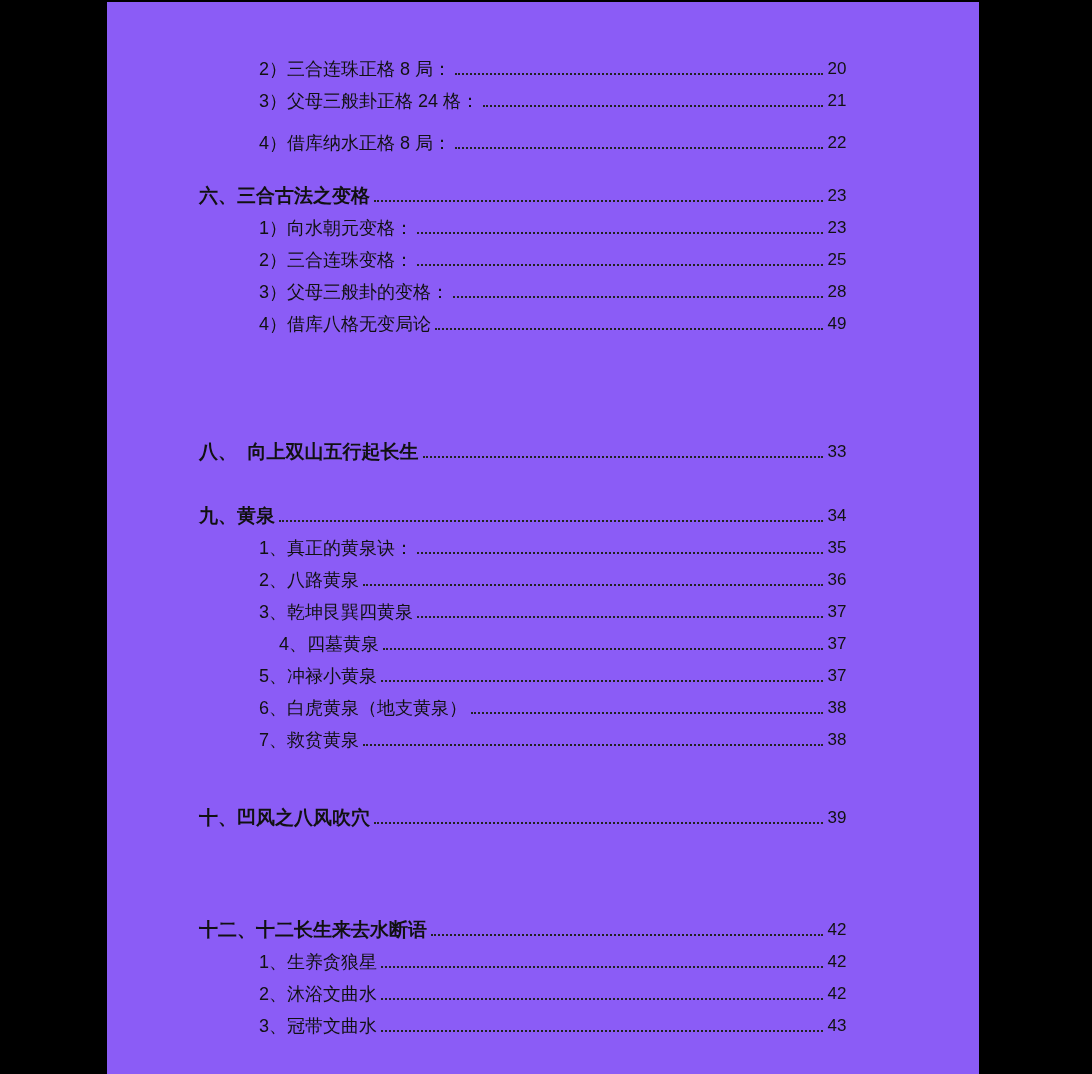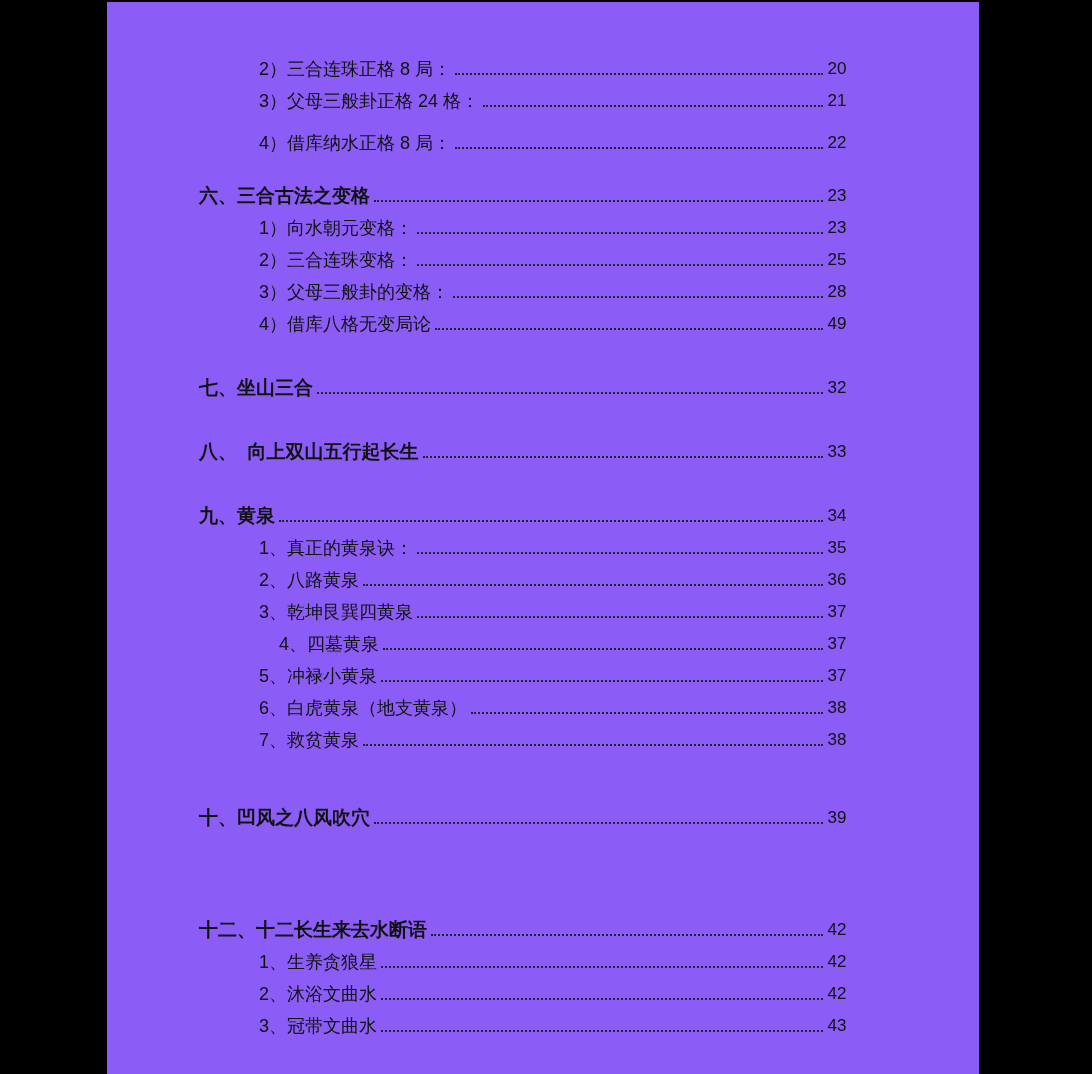--- a/index.html
+++ b/index.html
@@ -84,25 +84,20 @@
       <div class="entry lvl2" style="top: 273px;">
         <span class="title">3）父母三般卦的变格：</span>
         <span class="leader"></span>
         <span class="pg">28</span>
       </div>
       <div class="entry lvl2" style="top: 305px;">
         <span class="title">4）借库八格无变局论</span>
         <span class="leader"></span>
         <span class="pg">49</span>
       </div>
-      <div class="entry lvl1" style="top: 369px;">
-        <span class="title">七、坐山三合</span>
-        <span class="leader"></span>
-        <span class="pg">32</span>
-      </div>
       <div class="entry lvl1" style="top: 433px;">
         <span class="title">八、  向上双山五行起长生</span>
         <span class="leader"></span>
         <span class="pg">33</span>
       </div>
       <div class="entry lvl1" style="top: 497px;">
         <span class="title">九、黄泉</span>
         <span class="leader"></span>
         <span class="pg">34</span>
       </div>

